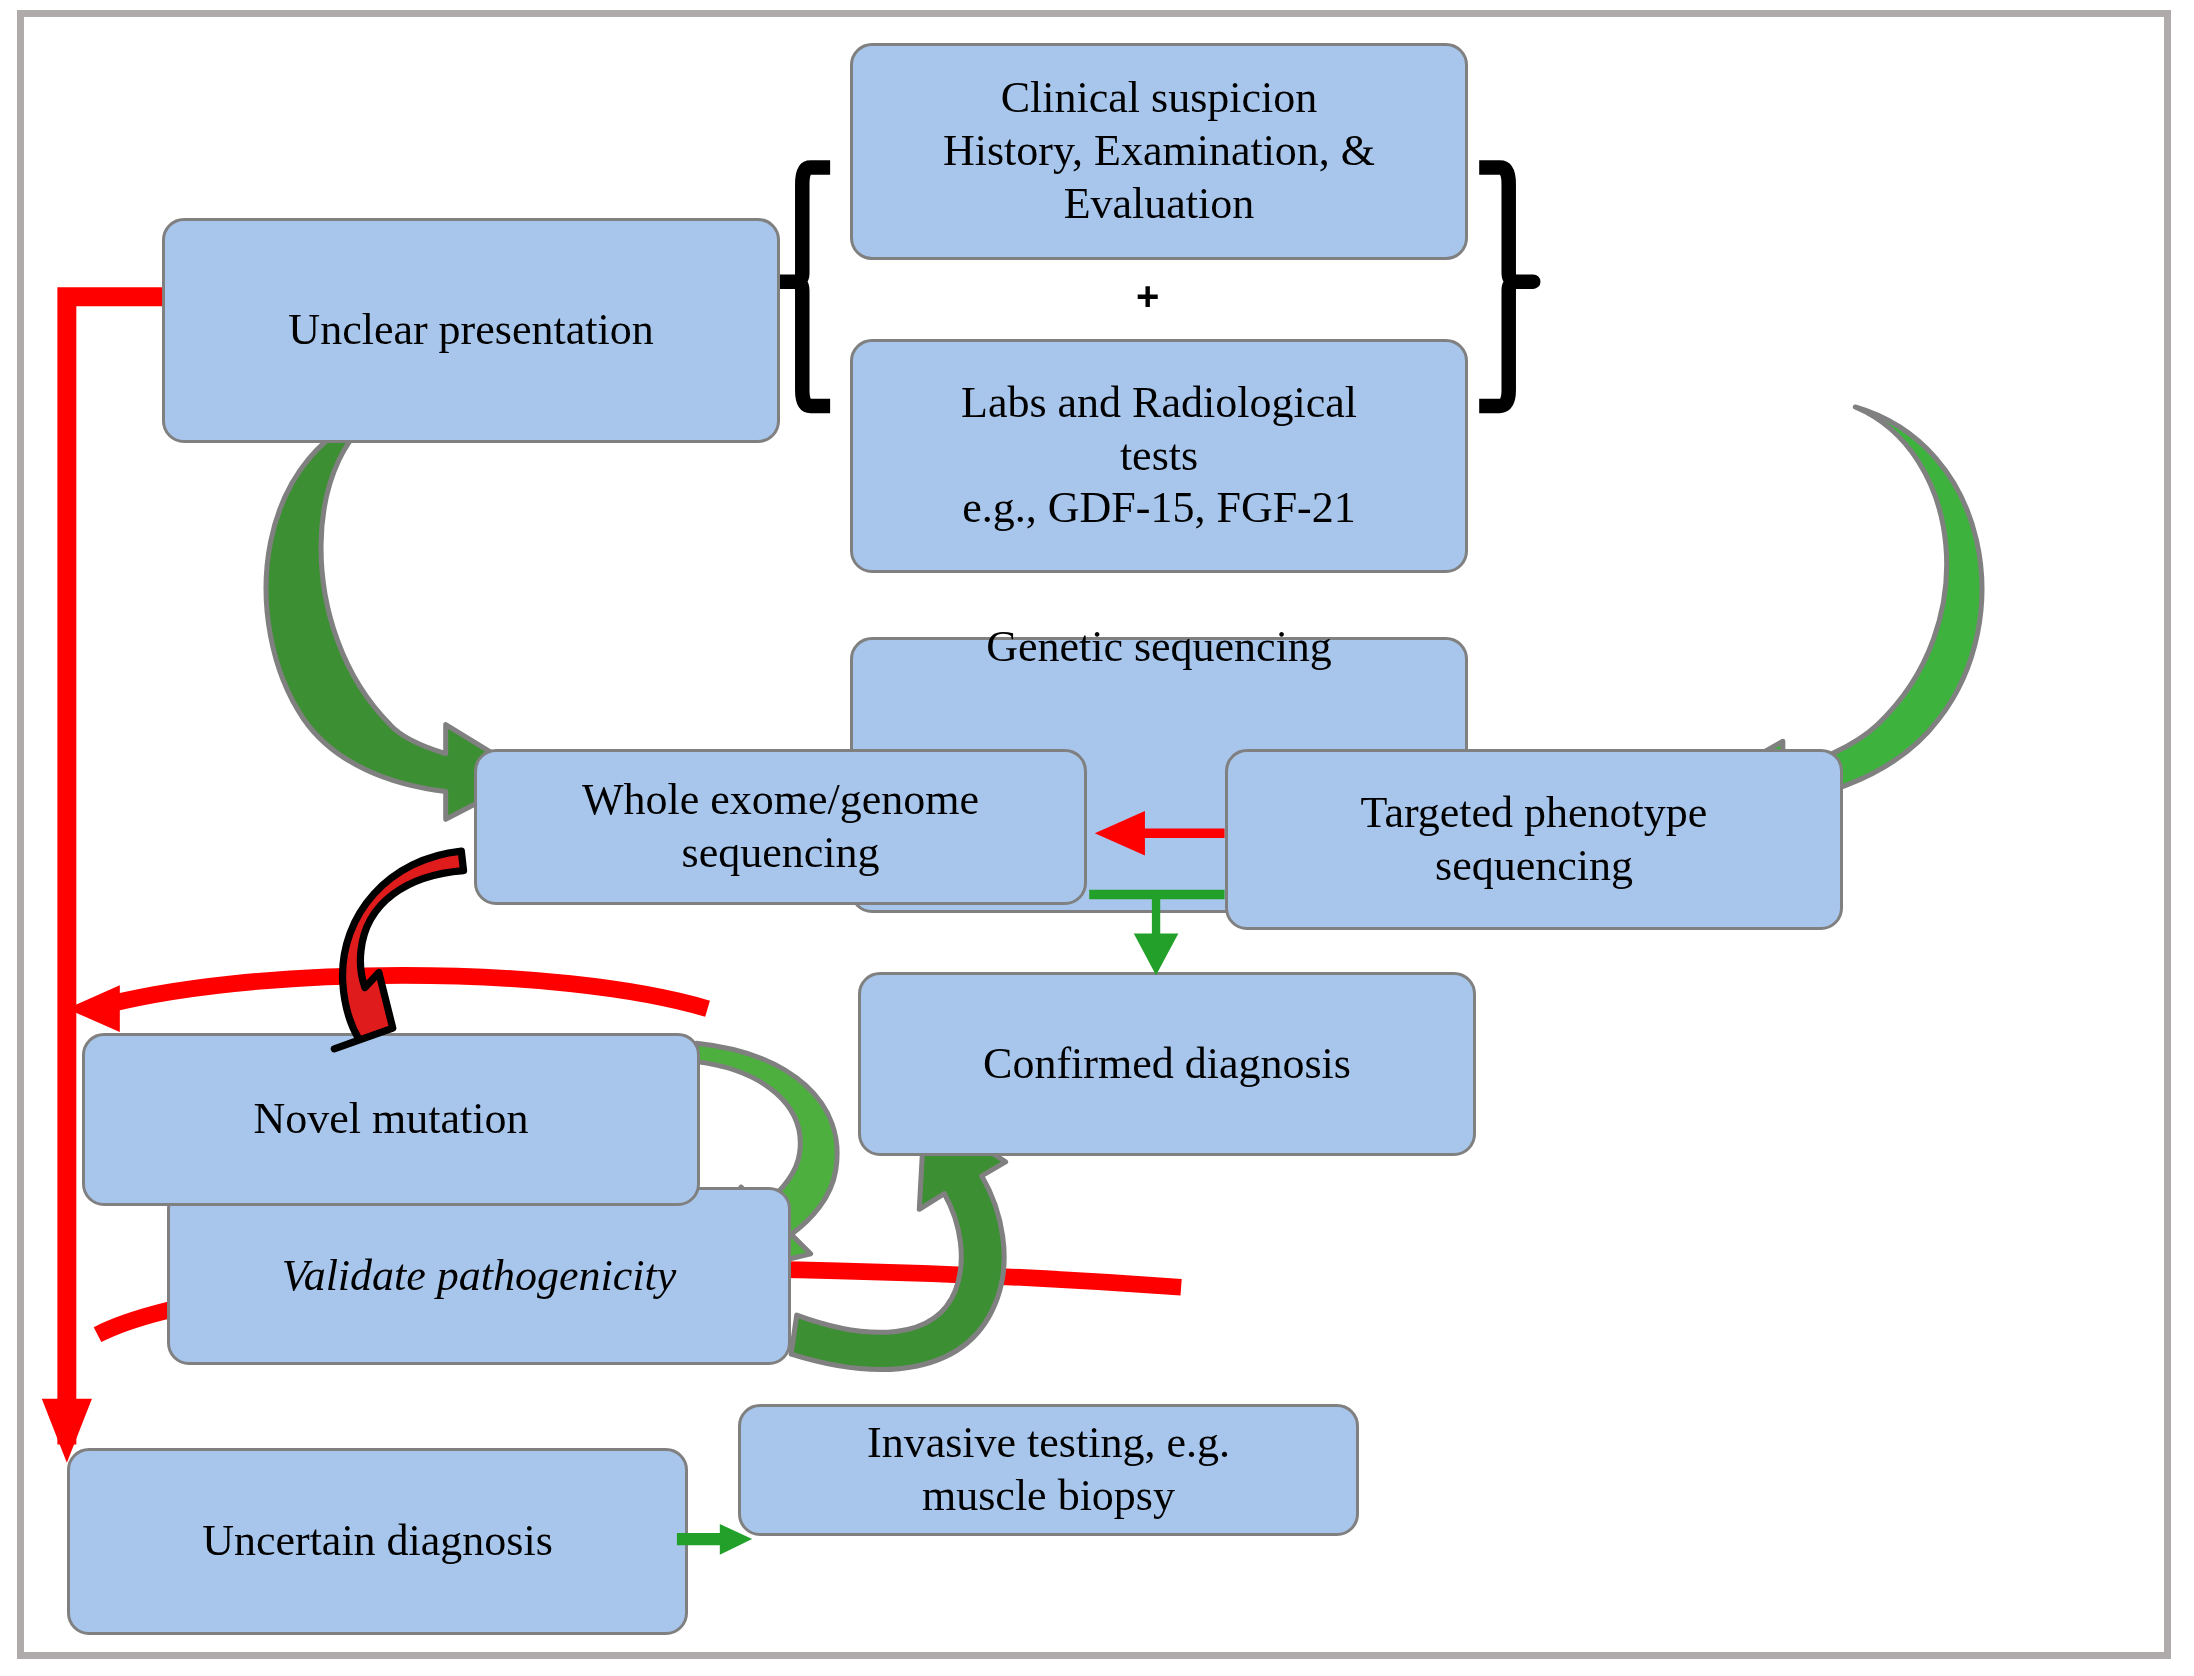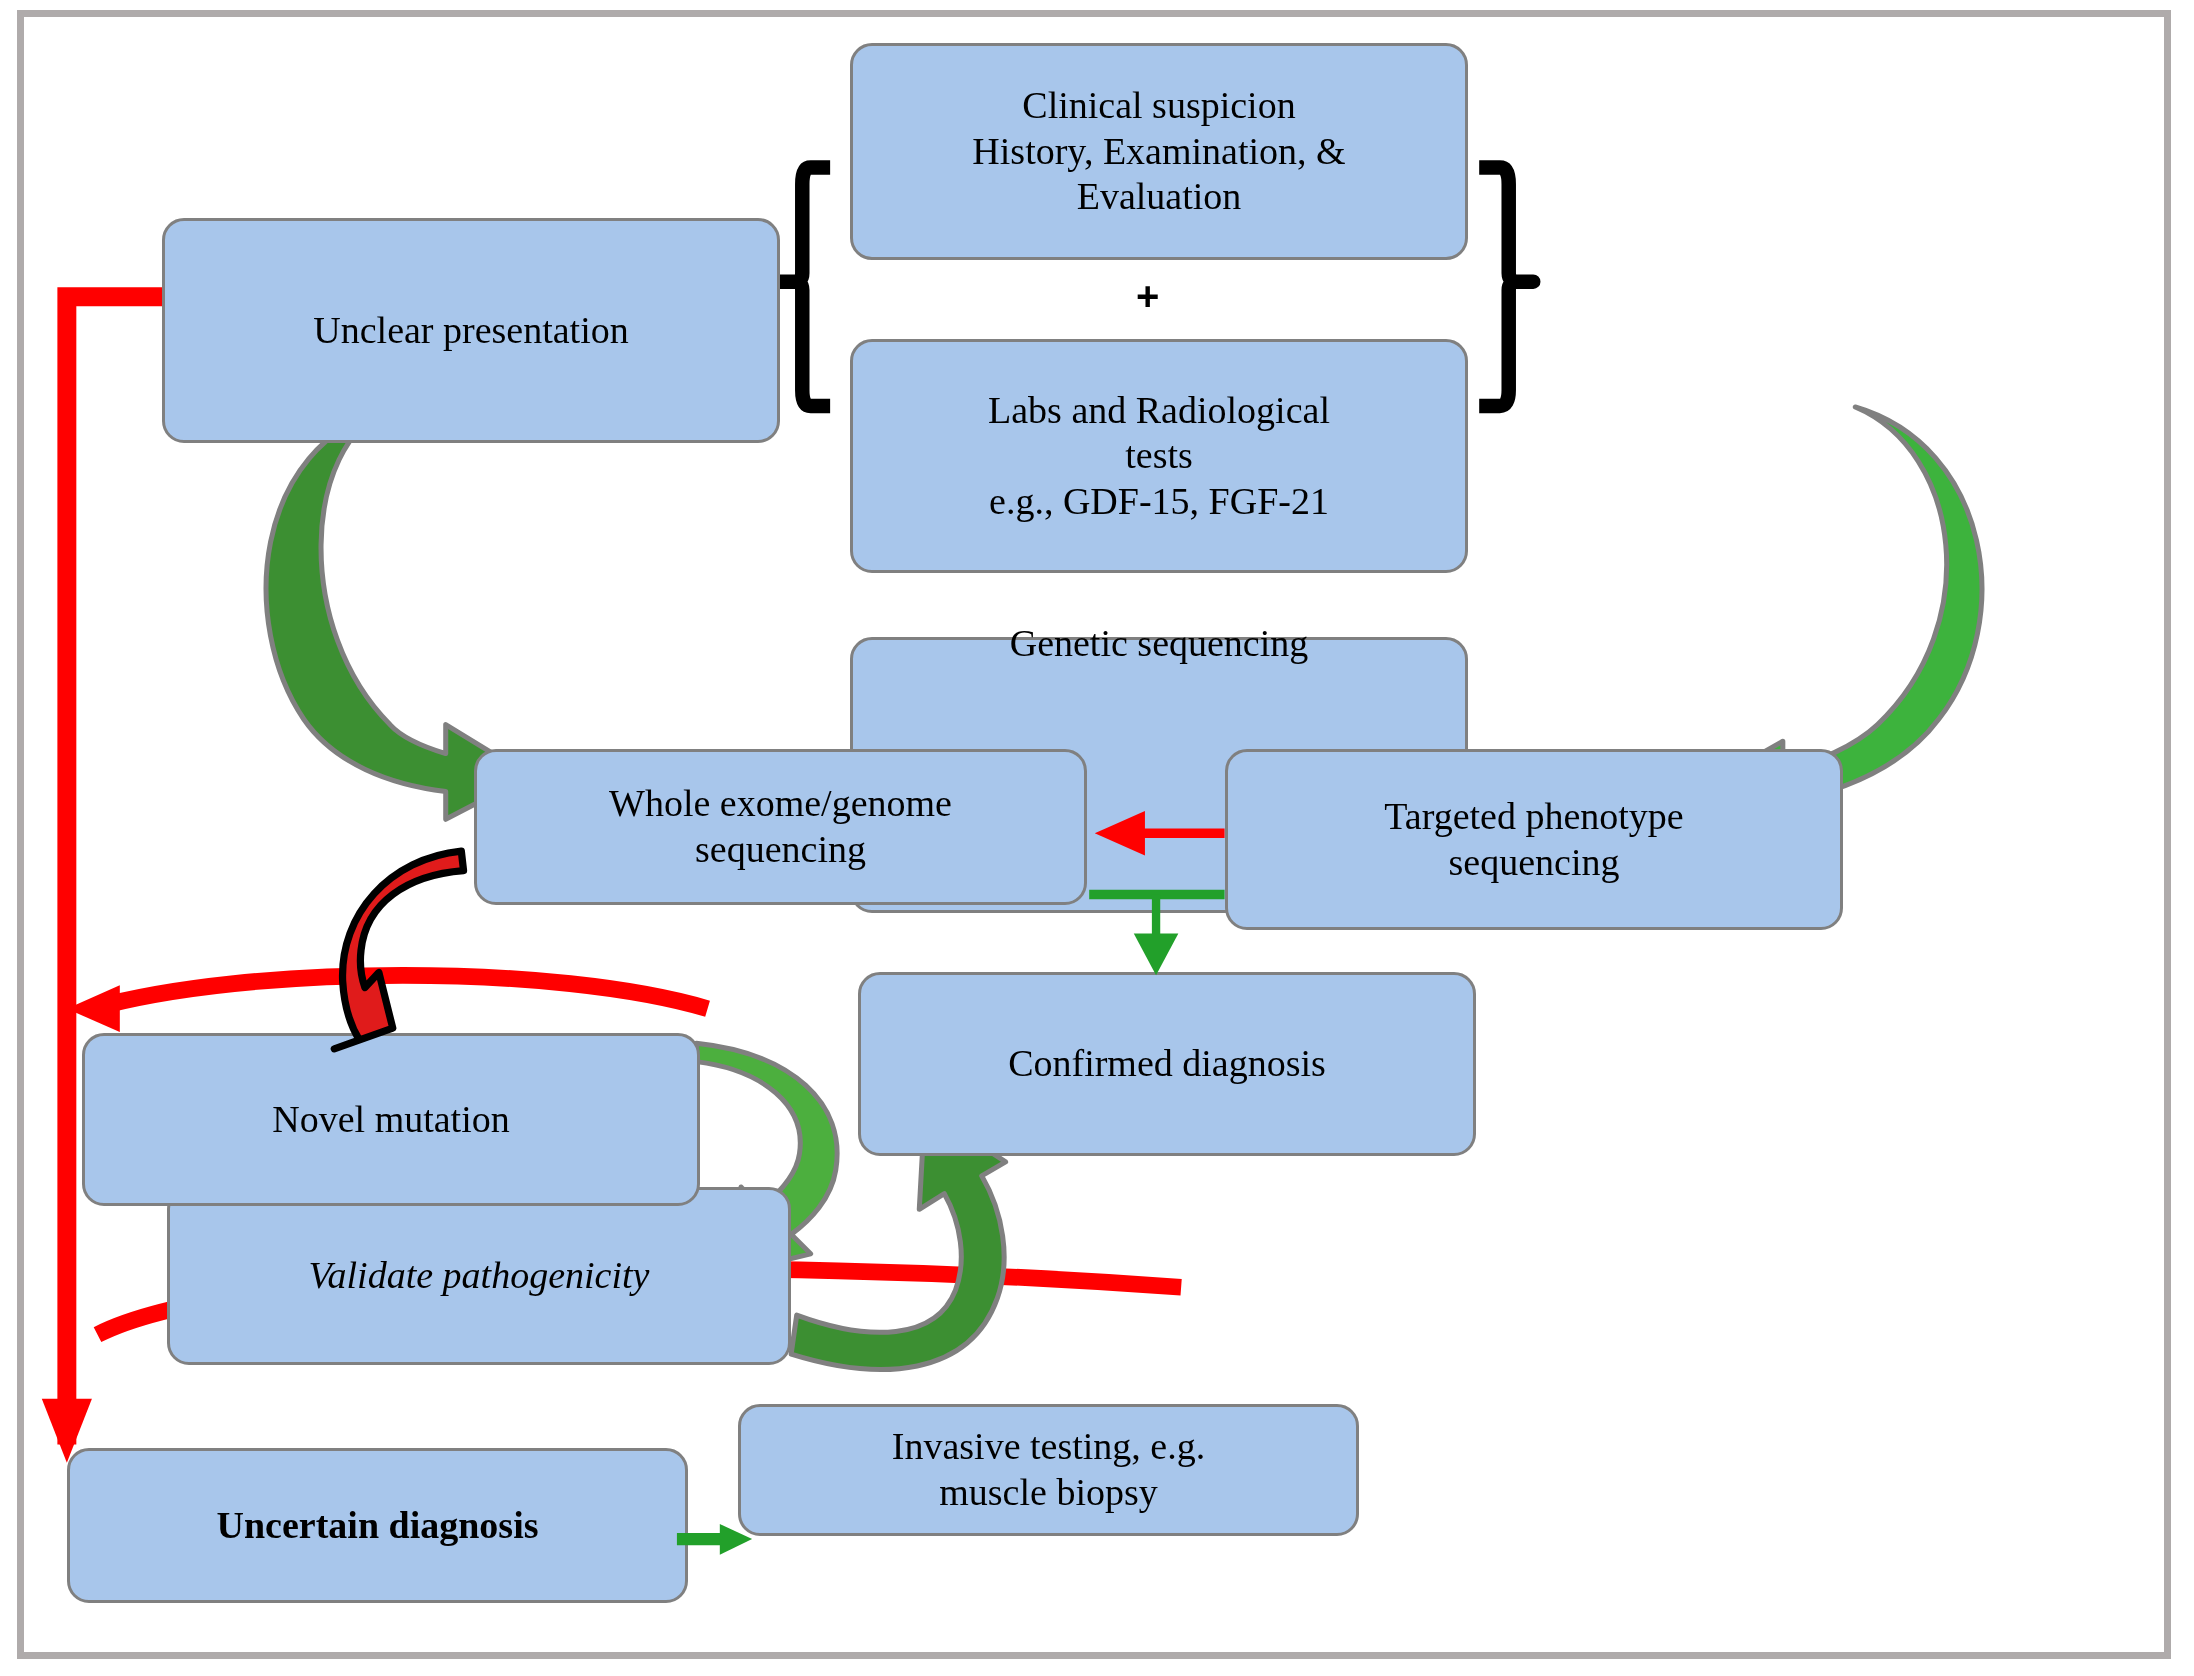--- a/index.html
+++ b/index.html
@@ -42,21 +42,21 @@
     position: absolute;
     box-sizing: border-box;
     background: #A8C6EB;
     border: 3.9px solid #808080;
     border-radius: 22px;
     display: flex;
     align-items: center;
     justify-content: center;
     text-align: center;
     color: #000000;
-    font-size: 38px;
+    font-size: 44px;
     line-height: 1.20;
     letter-spacing: 0px;
     padding: 3.3px 11px;
     box-shadow: 5.6px 5.6px 0 -1.1px rgba(0,0,0,0.0);
   }
   .node span { display: block; width: 100%; }
   .plus-sign {
     position: absolute;
     font-size: 40px;
     font-weight: bold;
@@ -184,21 +184,21 @@
   </div>
 
   <div class="node" style="left:82px; top:1033px; width:618px; height:173px; z-index:7;">
     <span>Novel mutation</span>
   </div>
 
   <div class="node" style="left:167px; top:1187px; width:624px; height:178px; z-index:6;font-style:italic;">
     <span>Validate pathogenicity</span>
   </div>
 
-  <div class="node" style="left:67px; top:1448px; width:621px; height:155px;font-weight:bold;">
+  <div class="node" style="left:67px; top:1448px; width:621px; height:187px;">
     <span>Uncertain diagnosis</span>
   </div>
 
   <div class="node" style="left:738px; top:1404px; width:621px; height:132px;">
     <span>
       <span>Invasive testing, e.g.</span>
       <span>muscle biopsy</span>
     </span>
   </div>
 

